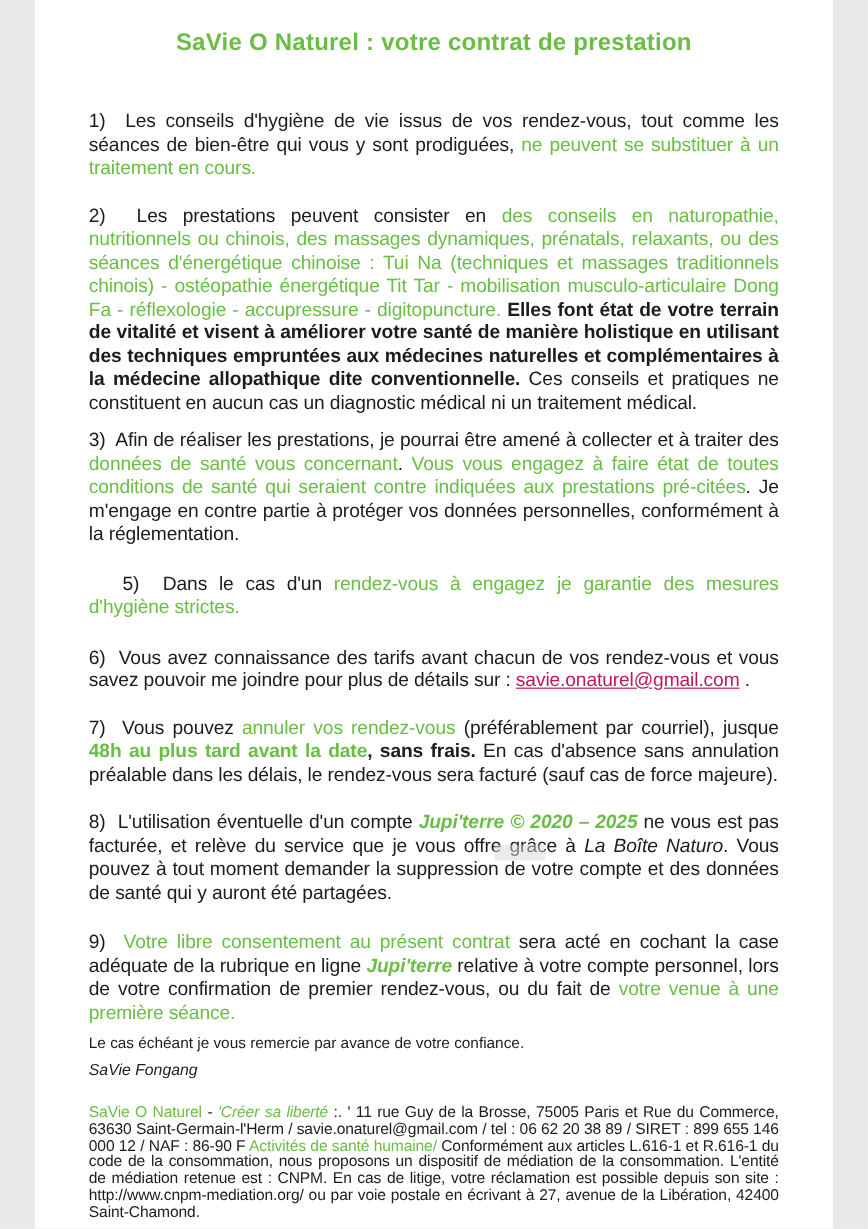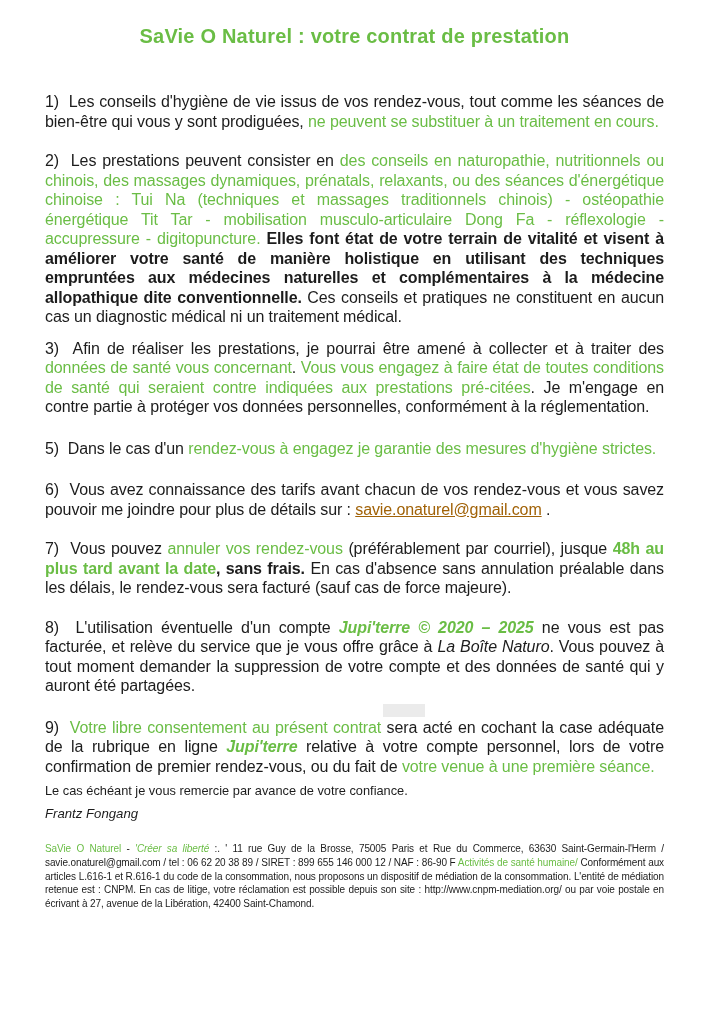--- a/index.html
+++ b/index.html
@@ -1,22 +1,22 @@
 <!DOCTYPE html>
 <html lang="fr"><head>
 <meta charset="utf-8">
 <style>
   html,body{margin:0;padding:0;background:#e9e9e9;}
   .page{
     position:relative;
-    width:723px;height:1024px;
+    width:665px;height:1024px;
     margin:0 auto;
     background:#ffffff;
     box-sizing:border-box;
-    padding:25px 59px 0 45px;
+    padding:25px 45px 0 45px;
     font-family:"Liberation Sans",sans-serif;
     color:#1c1c1c;
     overflow:hidden;
   }
   .title{
     margin:0 0 44px 0;
     text-align:center;
     font-size:20px;
     font-weight:700;
     letter-spacing:0.2px;
@@ -38,21 +38,21 @@
   }
   .signature{
     margin:0 0 18px 0;
     font-style:italic;
     font-size:13.2px;
     line-height:20px;
   }
   .footer{
     margin-top:12px;
     text-align:justify;
-    font-size:10px;
+    font-size:13px;
     line-height:13.8px;
     letter-spacing:-0.1px;
   }
   .footer a, .para a{ text-decoration:underline; cursor:pointer; }
   .artifact{
     position:absolute;
     left:383px;top:704px;
     width:42px;height:13px;
     background:#d8d8d8;opacity:.5;
   }
@@ -61,27 +61,27 @@
 <body>
 
 <div class="page">
 
   <h1 class="title" style="color: rgb(106, 189, 69);">SaVie O Naturel : votre contrat de prestation</h1>
 
   <div>
     <p class="para"><span style="color: rgb(28, 28, 28);">1)&nbsp; Les conseils d'hygiène de vie issus de vos rendez-vous, tout comme les séances de bien-être qui vous y sont prodiguées, </span><span style="color: rgb(106, 189, 69);">ne peuvent se substituer à un traitement en cours.</span></p>
     <p class="para gap-lg"><span style="color: rgb(28, 28, 28);">2)&nbsp; Les prestations peuvent consister en </span><span style="color: rgb(106, 189, 69);">des conseils en naturopathie, nutritionnels ou chinois, des massages dynamiques, prénatals, relaxants, ou des séances d'énergétique chinoise : Tui Na (techniques et massages traditionnels chinois) - ostéopathie énergétique Tit Tar - mobilisation musculo-articulaire Dong Fa  - réflexologie - accupressure - digitopuncture.</span><span style="color: rgb(28, 28, 28); font-weight: 700;"> Elles font état de votre terrain de vitalité et visent à améliorer votre santé de manière holistique en utilisant des techniques empruntées aux médecines naturelles et complémentaires à la médecine allopathique dite conventionnelle.</span><span style="color: rgb(28, 28, 28);"> Ces conseils et pratiques ne constituent en aucun cas un diagnostic médical ni un traitement médical.</span></p>
     <p class="para gap-md"><span style="color: rgb(28, 28, 28);">3)&nbsp; Afin de réaliser les prestations, je pourrai être amené à collecter et à traiter des </span><span style="color: rgb(106, 189, 69);">données de santé vous concernant</span><span style="color: rgb(28, 28, 28);">. </span><span style="color: rgb(106, 189, 69);">Vous vous engagez à faire état de toutes conditions de santé qui seraient contre indiquées aux prestations pré-citées</span><span style="color: rgb(28, 28, 28);">. Je m'engage en contre partie à protéger vos données personnelles, conformément à la réglementation.</span></p>
-    <p class="para gap-md"><span style="color: rgb(28, 28, 28);">5)&nbsp; Dans le cas d'un </span><span style="color: rgb(106, 189, 69);">rendez-vous à engagez je garantie des mesures d'hygiène strictes.</span></p>
-    <p class="para"><span style="color: rgb(28, 28, 28);">6)&nbsp; Vous avez connaissance des tarifs avant chacun de vos rendez-vous et vous savez pouvoir me joindre pour plus de détails sur : </span><a style="color: #a16207; text-decoration: underline;">savie.onaturel@gmail.com</a><span style="color: rgb(28, 28, 28);"> .</span></p>
+    <p class="para gap-md"><span style="color: rgb(28, 28, 28); margin-left: 28px;">5)&nbsp; Dans le cas d'un </span><span style="color: rgb(106, 189, 69);">rendez-vous à engagez je garantie des mesures d'hygiène strictes.</span></p>
+    <p class="para"><span style="color: rgb(28, 28, 28);">6)&nbsp; Vous avez connaissance des tarifs avant chacun de vos rendez-vous et vous savez pouvoir me joindre pour plus de détails sur : </span><a style="color: #be185d; text-decoration: underline;">savie.onaturel@gmail.com</a><span style="color: rgb(28, 28, 28);"> .</span></p>
     <p class="para"><span style="color: rgb(28, 28, 28);">7)&nbsp; Vous pouvez </span><span style="color: rgb(106, 189, 69);">annuler vos rendez-vous </span><span style="color: rgb(28, 28, 28);">(préférablement par courriel), jusque </span><span style="color: rgb(106, 189, 69); font-weight: 700;">48h au plus tard avant la date</span><span style="color: rgb(28, 28, 28); font-weight: 700;">, sans frais.</span><span style="color: rgb(28, 28, 28);"> En cas d'absence sans annulation préalable dans les délais, le rendez-vous sera facturé (sauf cas de force majeure).</span></p>
     <p class="para gap-md"><span style="color: rgb(28, 28, 28);">8)&nbsp; L'utilisation éventuelle d'un compte </span><span style="color: rgb(106, 189, 69); font-weight: 700; font-style: italic;">Jupi'terre © 2020 – 2025</span><span style="color: rgb(28, 28, 28);"> ne vous est pas facturée, et relève du service que je vous offre grâce à </span><span style="color: rgb(28, 28, 28); font-style: italic;">La Boîte Naturo</span><span style="color: rgb(28, 28, 28);">. Vous pouvez à tout moment demander la suppression de votre compte et des données de santé qui y auront été partagées.</span></p>
     <p class="para gap-xs"><span style="color: rgb(28, 28, 28);">9)&nbsp; </span><span style="color: rgb(106, 189, 69);">Votre libre consentement au présent contrat </span><span style="color: rgb(28, 28, 28);">sera acté en cochant la case adéquate de la rubrique en ligne </span><span style="color: rgb(106, 189, 69); font-weight: 700; font-style: italic;">Jupi'terre</span><span style="color: rgb(28, 28, 28);"> relative à votre compte personnel, lors de votre confirmation de premier rendez-vous, ou du fait de </span><span style="color: rgb(106, 189, 69);">votre venue à une première séance.</span></p>
 
     <p class="closing">Le cas échéant je vous remercie par avance de votre confiance.</p>
-    <p class="signature">Frantz Fongang</p>
+    <p class="signature">SaVie Fongang</p>
   </div>
 
   <div class="artifact"></div>
 
   <footer class="footer"><span style="color: rgb(106, 189, 69);">SaVie O Naturel</span><span style="color: rgb(28, 28, 28);"> - </span><span style="color: rgb(106, 189, 69); font-style: italic;">'Créer sa liberté</span><span style="color: rgb(28, 28, 28);"> :. ' 11 rue Guy de la Brosse, 75005 Paris et Rue du Commerce, 63630 Saint-Germain-l'Herm / savie.onaturel@gmail.com / tel : 06 62 20 38 89 / SIRET : 899 655 146 000 12 / NAF : 86-90 F </span><span style="color: rgb(106, 189, 69);">Activités de santé humaine/</span><span style="color: rgb(28, 28, 28);"> Conformément aux articles L.616-1 et R.616-1 du code de la consommation, nous proposons un dispositif de médiation de la consommation. L'entité de médiation retenue est : CNPM. En cas de litige, votre réclamation est possible depuis son site : http://www.cnpm-mediation.org/ ou par voie postale en écrivant à 27, avenue de la Libération, 42400 Saint-Chamond.</span></footer>
 
 </div>
 
 </body></html>

